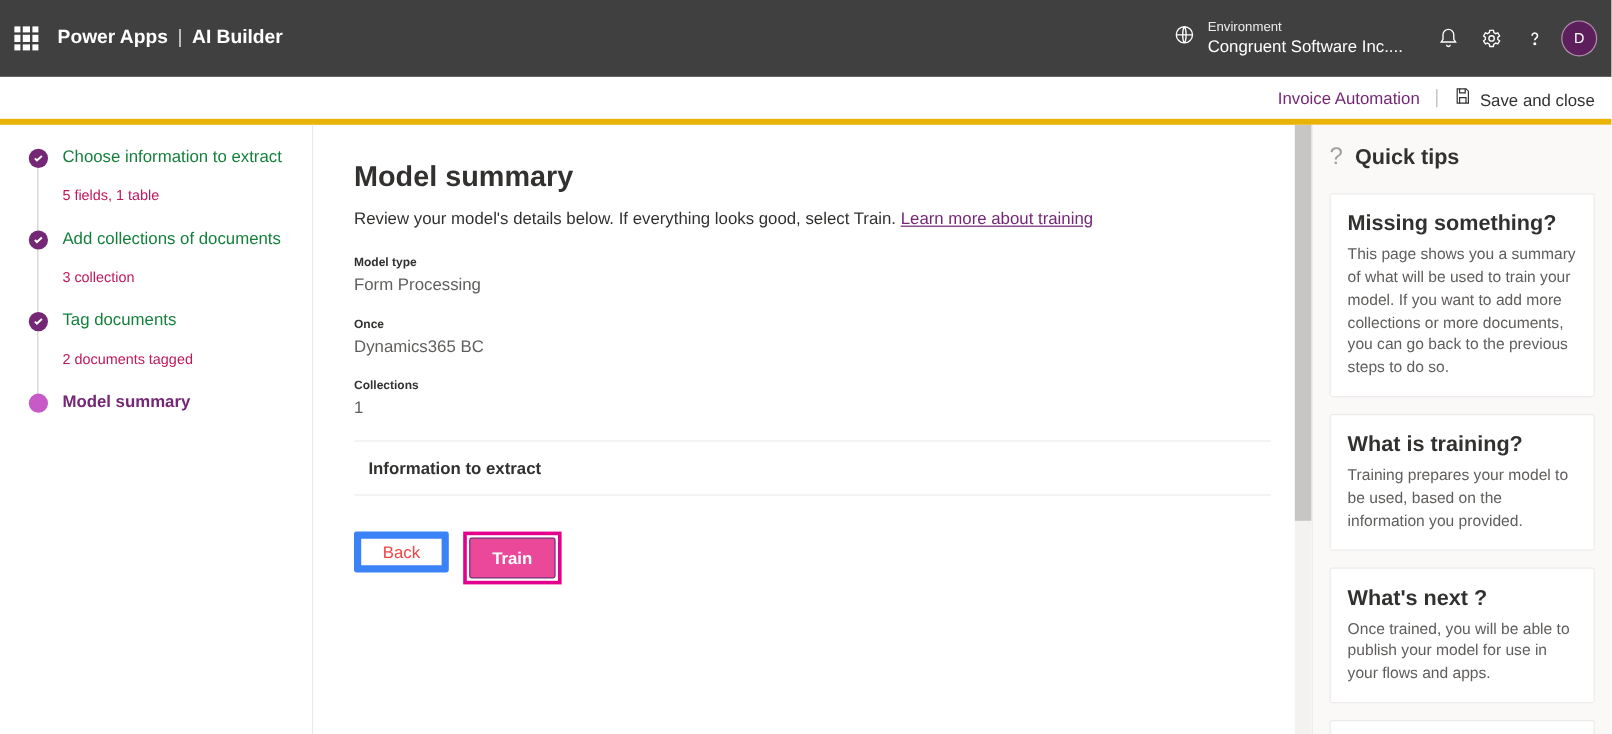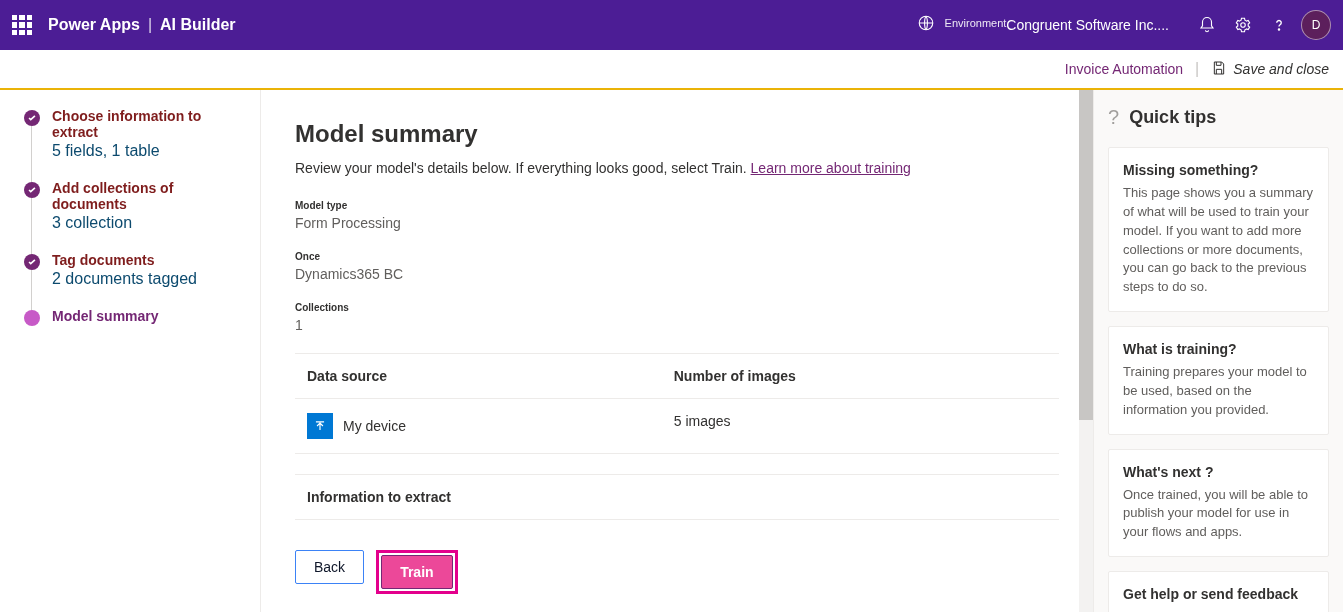--- a/index.html
+++ b/index.html
@@ -1,46 +1,46 @@
 <!DOCTYPE html>
 <html><head>
 <meta charset="utf-8">
 <style>
 * { margin: 0; padding: 0; box-sizing: border-box; font-family: "Segoe UI", -apple-system, sans-serif; }
 body { width: 1343px; height: 612px; overflow: hidden; background: #fff; }
 
-.header { height: 50px; background: #4c1d95; display: flex; align-items: center; color: #fff; padding: 0 12px; }
+.header { height: 64px; background: #404040; display: flex; align-items: center; color: #fff; padding: 0 12px; }
 .waffle { width: 20px; height: 20px; display: grid; grid-template-columns: repeat(3,1fr); grid-template-rows: repeat(3,1fr); gap: 2px; margin-right: 16px; cursor: pointer; }
 .waffle span { background: #fff; }
 .app-name { font-size: 16px; font-weight: 600; }
 .app-div { margin: 0 8px; opacity: .8; }
 .header-spacer { flex: 1; }
 .env { display: flex; align-items: center; gap: 10px; margin-right: 20px; cursor: pointer; }
-.env-text { display: flex; flex-direction: row; line-height: 1.2; }
+.env-text { display: flex; flex-direction: column; line-height: 1.2; }
 .env-label { font-size: 11px; opacity: .9; }
 .env-name { font-size: 14px; }
 .hdr-icon { width: 36px; height: 36px; display: flex; align-items: center; justify-content: center; cursor: pointer; }
 .avatar { width: 30px; height: 30px; border-radius: 50%; background: #5c1f5c; border: 1px solid rgba(255,255,255,.5); display: flex; align-items: center; justify-content: center; font-size: 12px; margin-left: 4px; cursor: pointer; }
 
-.subheader { height: 40px; display: flex; align-items: center; justify-content: flex-end; padding: 0 14px; gap: 12px; border-bottom: 2px solid #eab308; }
+.subheader { height: 40px; display: flex; align-items: center; justify-content: flex-end; padding: 0 14px; gap: 12px; border-bottom: 5px solid #eab308; }
 .sub-link { color: #742774; font-size: 14px; cursor: pointer; }
 .sub-div { color: #c8c6c4; }
-.sub-save { display: flex; align-items: center; gap: 6px; color: #323130; font-size: 14px; cursor: pointer; font-style: italic; }
+.sub-save { display: flex; align-items: flex-end; gap: 6px; color: #323130; font-size: 14px; cursor: pointer; }
 
 .body { display: flex; height: calc(612px - 50px - 40px); }
 
 .sidebar { width: 260px; padding: 18px 18px 18px 24px; position: relative; }
 .step { display: flex; gap: 12px; margin-bottom: 20px; }
 .step-ball { width: 16px; height: 16px; border-radius: 50%; background: #742774; flex-shrink: 0; margin-top: 2px; display: flex; align-items: center; justify-content: center; }
 .step-ball.current { background: #c75ac7; }
 .step-ball svg { display: block; }
 .step-txt { display: flex; flex-direction: column; gap: 2px; }
-.step-title { font-size: 14px; color: #7f1d1d; font-weight: bold; }
+.step-title { font-size: 14px; color: #15803d; }
 .step-title.active { color: #742774; font-weight: 600; }
-.step-sub { font-size: 16px; color: #0c4a6e; }
+.step-sub { font-size: 12px; color: #be185d; margin-top: 16px; }
 .step-line { position: absolute; left: 31px; top: 28px; width: 1px; height: 200px; background: #d2d0ce; z-index: -1; }
 
 .main { flex: 1; padding: 30px 34px 0 34px; overflow-y: auto; position: relative; border-left: 1px solid #edebe9; }
 .scrollbar-track { position: absolute; right: 0; top: 0; width: 14px; height: 100%; background: #f3f2f1; }
 .scrollbar-thumb { width: 100%; height: 330px; background: #c8c6c4; }
 .h1 { font-size: 24px; font-weight: 600; color: #323130; margin-bottom: 12px; }
 .desc { font-size: 14px; color: #323130; margin-bottom: 24px; }
 .desc a { color: #742774; }
 .field { margin-bottom: 20px; }
 .field-label { font-size: 10px; font-weight: 600; color: #323130; margin-bottom: 4px; }
@@ -50,29 +50,29 @@
 .thead, .trow { display: flex; border-bottom: 1px solid #edebe9; }
 .thead { border-top: 1px solid #edebe9; }
 .th, .td { padding: 14px 12px; font-size: 14px; color: #323130; }
 .th { font-weight: 600; }
 .col1 { width: 48%; display: flex; align-items: center; gap: 10px; }
 .col2 { width: 52%; }
 .upload-icn { width: 26px; height: 26px; background: #0078d4; display: flex; align-items: center; justify-content: center; }
 
 .footer-btns { display: flex; gap: 12px; padding: 18px 0; margin-top: 12px; }
 .btn { height: 34px; padding: 0 18px; font-size: 14px; border-radius: 2px; cursor: pointer; }
-.btn-secondary { background: #fff; border: 1px solid #3b82f6; color: #0f172a; }
+.btn-secondary { background: #fff; border: 6px solid #3b82f6; color: #ef4444; }
 .btn-primary { background: #ec4899; border: 1px solid #742774; color: #fff; font-weight: 600; }
 .btn-primary-wrap { border: 3px solid #e3008c; padding: 2px; }
 
 .tips { width: 250px; border-left: 1px solid #edebe9; padding: 16px 14px; display: flex; flex-direction: column; gap: 14px; background: #faf9f8; }
 .tips-head { display: flex; align-items: center; gap: 10px; font-size: 18px; font-weight: 600; color: #323130; margin-bottom: 4px; }
 .tips-q { color: #a19f9d; font-size: 20px; font-weight: 400; }
 .tip-card { background: #fff; border: 1px solid #edebe9; border-radius: 2px; padding: 14px 14px; }
-.tip-title { font-size: 14px; font-weight: 600; color: #323130; margin-bottom: 6px; }
+.tip-title { font-size: 18px; font-weight: 600; color: #323130; margin-bottom: 6px; }
 .tip-body { font-size: 13px; color: #605e5c; line-height: 1.45; }
 </style>
 </head>
 <body>
 
 <div class="header">
   <div class="waffle">
       <span></span>
       <span></span>
       <span></span>
@@ -196,37 +196,20 @@
     </div>
     <div class="field">
       <div class="field-label">Once</div>
       <div class="field-value">Dynamics365 BC</div>
     </div>
     <div class="field">
       <div class="field-label">Collections</div>
       <div class="field-value">1</div>
     </div>
 
-    <div class="table">
-      <div class="thead">
-        <div class="th col1">Data source</div>
-        <div class="th col2">Number of images</div>
-      </div>
-      <div class="trow">
-        <div class="td col1">
-          <div class="upload-icn">
-            <svg width="14" height="14" viewBox="0 0 24 24" fill="none" stroke="#fff" stroke-width="2">
-                <path d="M12 19V7M7 12l5-5 5 5M5 5h14"></path>
-              </svg>
-          </div>
-          <span>My device</span>
-        </div>
-        <div class="td col2">5 images</div>
-      </div>
-    </div>
 
     <div class="table">
       <div class="thead">
         <div class="th col1">Information to extract</div>
       </div>
     </div>
 
     <div class="footer-btns">
       <button class="btn btn-secondary">Back</button>
       <div class="btn-primary-wrap">

